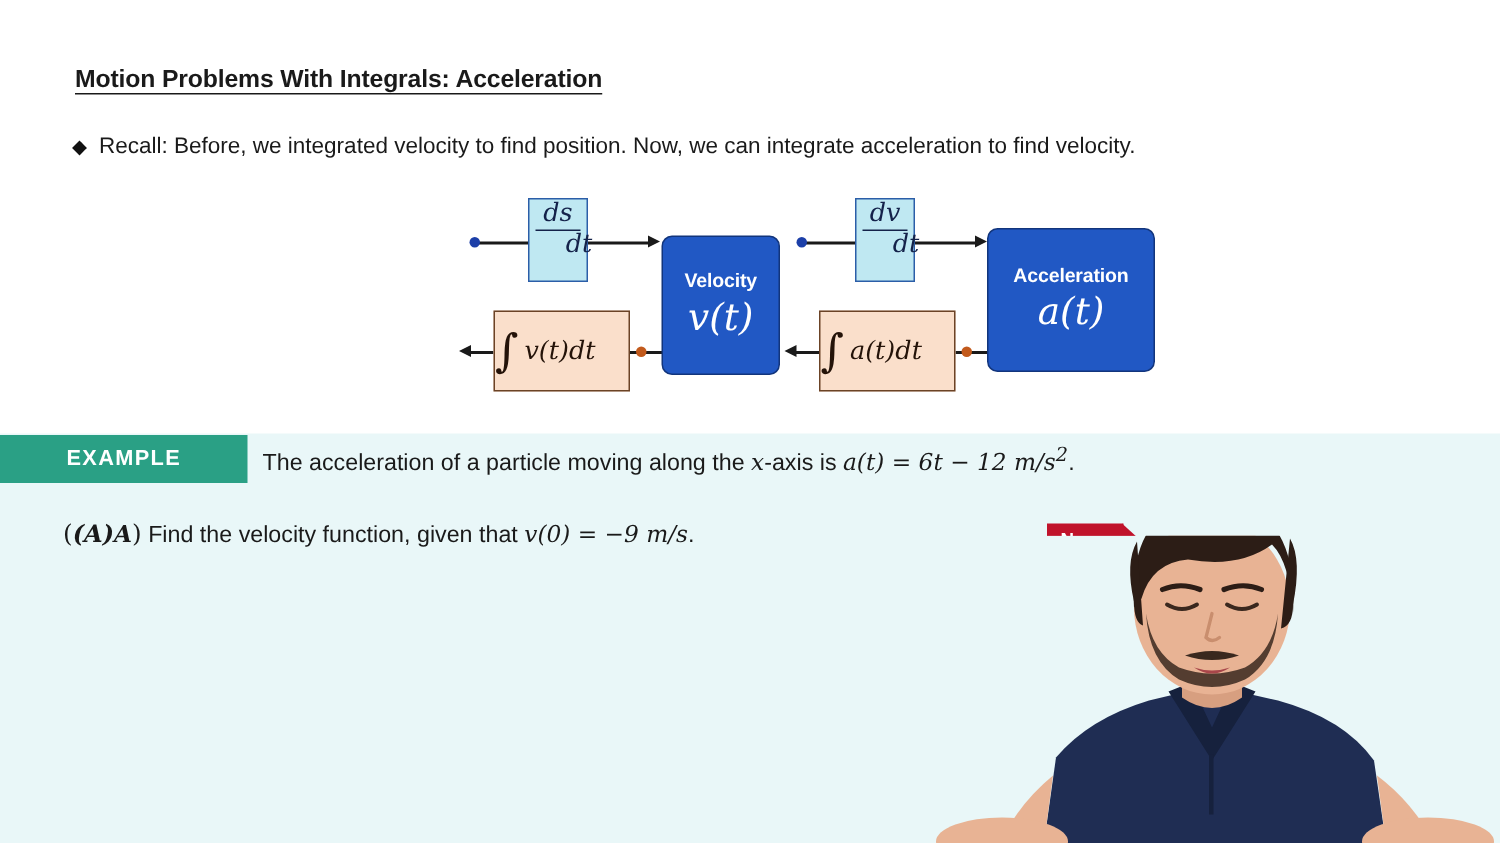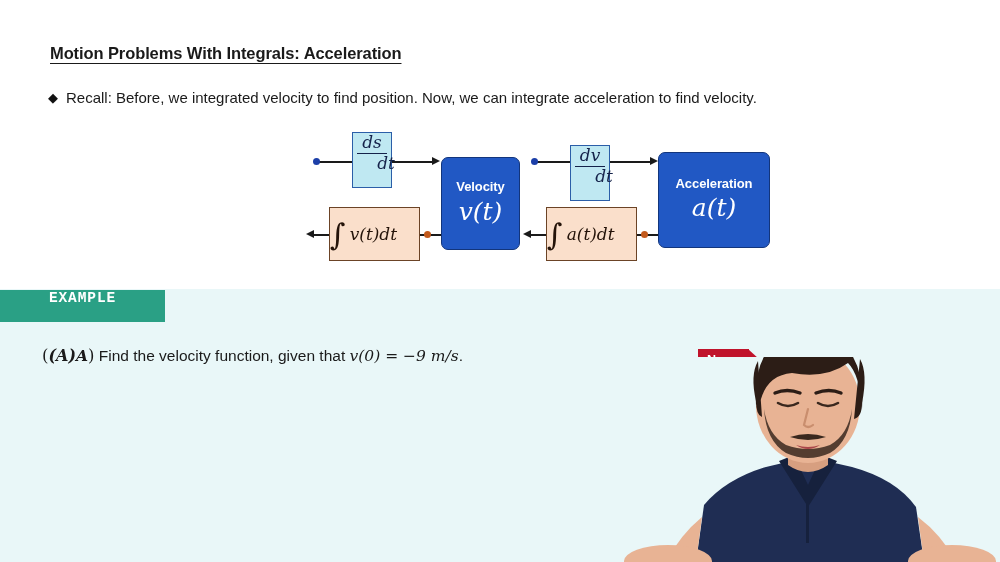--- a/index.html
+++ b/index.html
@@ -165,22 +165,22 @@
 
   
   .example-banner {
     position: absolute;
     left: 0px;
     top: 290px;
     width: 165px;
     height: 32px;
     background: #2aa085;
     display: flex;
+    align-items: center;
     justify-content: center;
-    font-family: Liberation Mono, monospace;
   }
   .example-banner span {
     color: #ffffff;
     font-size: 14.5px;
     font-weight: bold;
     letter-spacing: 0.9px;
   }
   .example-text {
     position: absolute;
     left: 175px;
@@ -306,21 +306,21 @@
       <div class="nlabel">Acceleration</div>
       <div class="nsym">a(t)</div>
     </div>
 
     <div class="op-box op-deriv" style="left:352px; top:132px; width:40px; height:56px;">
       <div class="num">ds</div>
       <div class="fbar"></div>
       <div class="den">dt</div>
     </div>
 
-    <div class="op-box op-deriv" style="left:570px; top:145px; width:40px; height:56px;">
+    <div class="op-box op-deriv" style="left:570px; top:132px; width:40px; height:56px;">
       <div class="num">dv</div>
       <div class="fbar"></div>
       <div class="den">dt</div>
     </div>
 
     <div class="op-box op-int" style="left:329px; top:207px; width:91px; height:54px;">
       <span class="intsign">∫</span>
       <span>v(t)dt</span>
     </div>
 
@@ -328,20 +328,23 @@
       <span class="intsign">∫</span>
       <span>a(t)dt</span>
     </div>
 
   </div>
 
   <div class="example-banner">
     <span>EXAMPLE</span>
   </div>
 
+  <div class="example-text">
+    <span>The acceleration of a particle moving along the </span><span class="math">x</span><span>-axis is </span><span class="math">a(t) = 6t − 12 m/s</span><sup class="math">2</sup><span>.</span>
+  </div>
 
   <div class="part-a">
     <span class="math-up" style="font-size:16.5px;">(</span><span class="math" style="font-weight:bold;font-size:16px;">(A)</span><span class="math" style="font-weight:bold;">A</span><span class="math-up" style="font-size:16.5px;">)</span><span> Find the velocity function, given that </span><span class="math">v(0) = −9 m/s</span><span>.</span>
   </div>
 
   <div class="new-box">
     <span>v(t) = v(t</span>
       <span style="opacity:0">...........</span>
       <span>)dx</span>
   </div>

